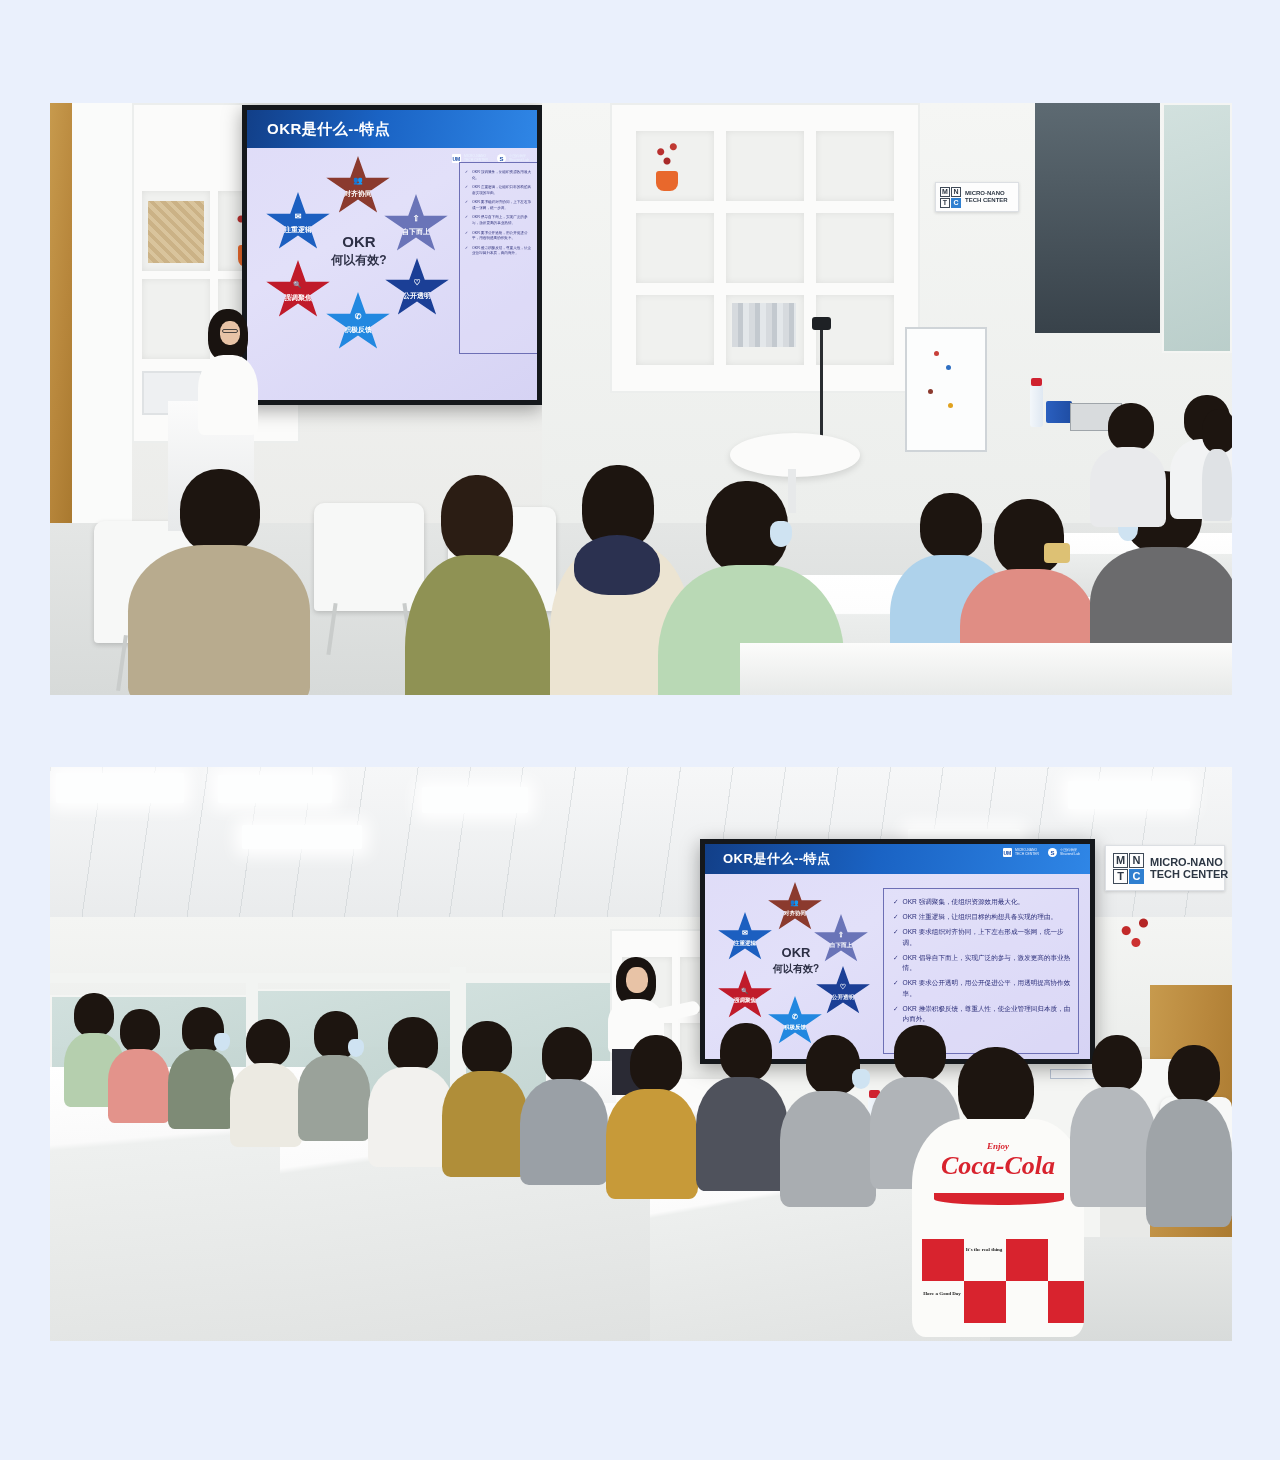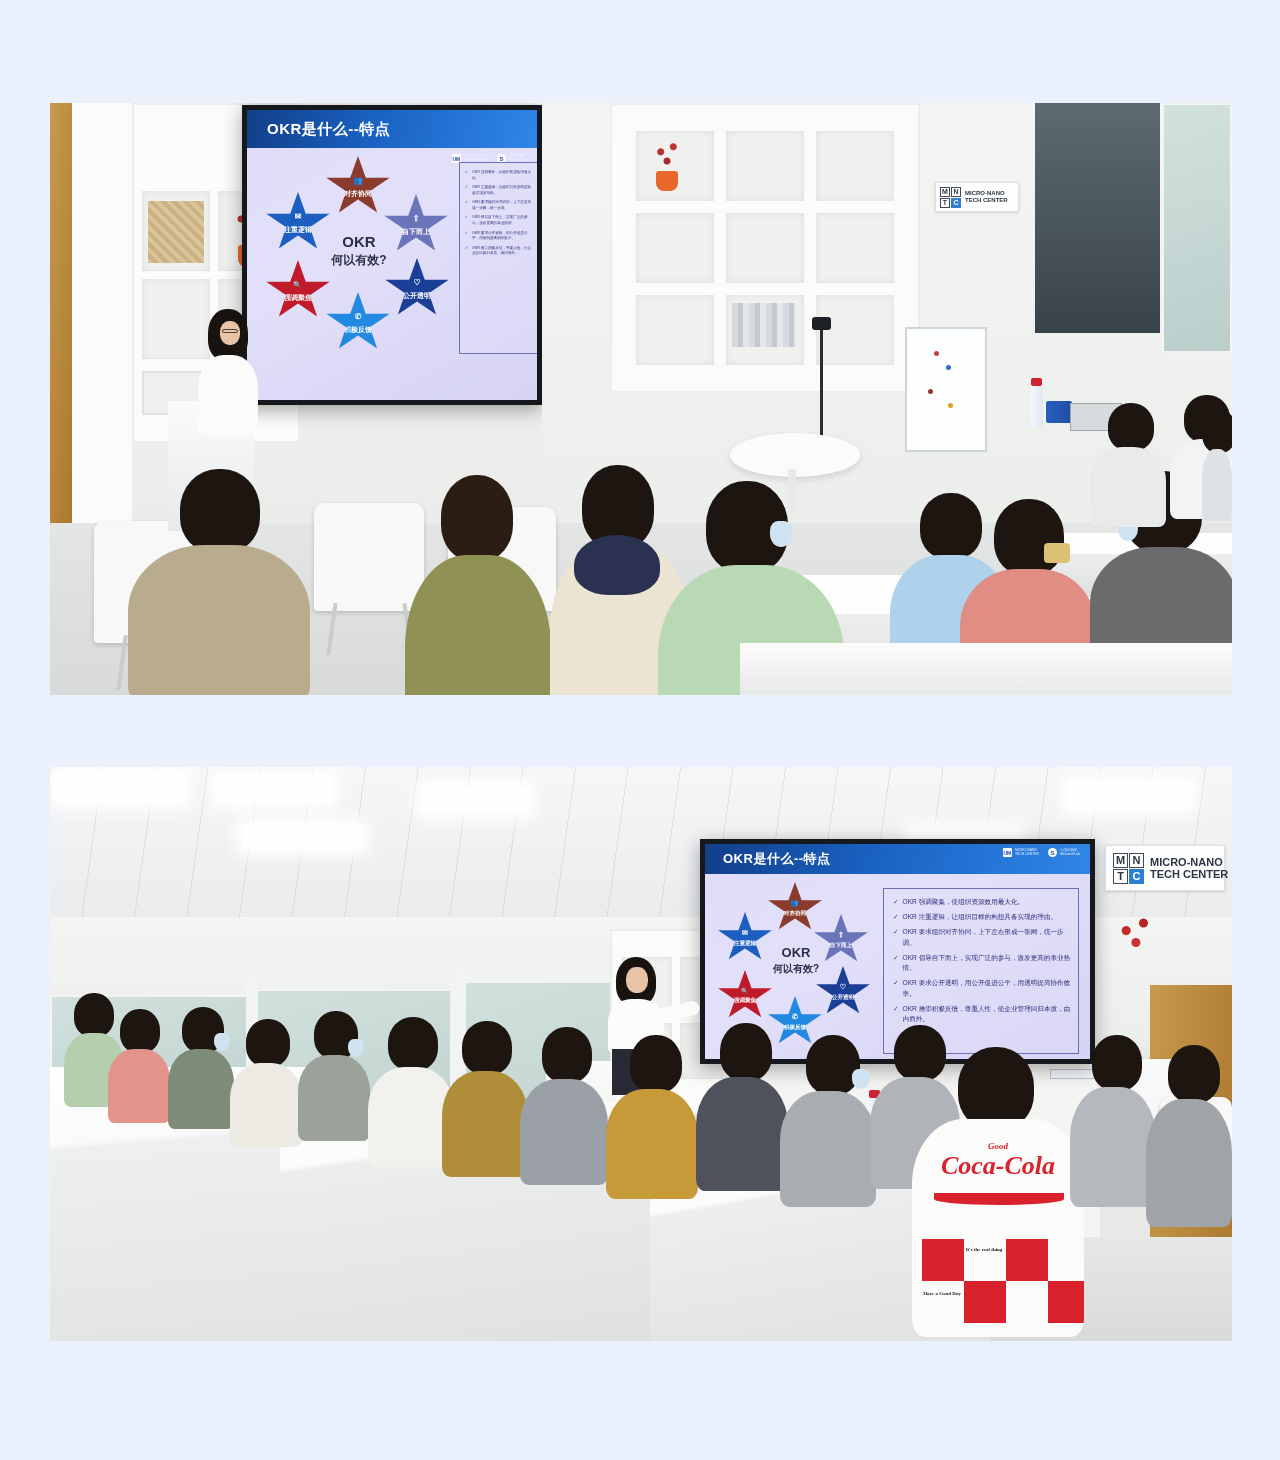--- a/index.html
+++ b/index.html
@@ -593,21 +593,21 @@
         <div class="mask" style="left:72px;top:34px;width:18px;height:20px;"></div>
       </div>
       <div class="person" style="left:820px;top:258px;width:90px;height:160px;">
         <div class="head" style="left:24px;top:0;width:52px;height:56px;"></div>
         <div class="body" style="left:0;top:52px;width:90px;height:112px;background:#b0b4b8;"></div>
       </div>
 
       <div class="person" style="left:862px;top:280px;width:172px;height:290px;">
         <div class="head" style="left:46px;top:0;width:76px;height:82px;"></div>
         <div class="cola-jacket" style="left:0;top:72px;width:172px;height:218px;">
-          <div class="cola-word" style="top:22px;font-size:9px;">Good</div>
+          <div class="cola-word" style="top:22px;font-size:9px;">Enjoy</div>
           <div class="cola-word" style="top:32px;font-size:26px;">Coca-Cola</div>
           <div style="position:absolute;left:22px;top:74px;width:130px;height:12px;background:#d8232e;border-radius:0 0 60% 60%;"></div>
           <div class="cola-check" style="left:10px;top:120px;width:42px;height:42px;"></div>
           <div class="cola-check" style="left:94px;top:120px;width:42px;height:42px;"></div>
           <div class="cola-check" style="left:52px;top:162px;width:42px;height:42px;"></div>
           <div class="cola-check" style="left:136px;top:162px;width:42px;height:42px;"></div>
           <div class="cola-word" style="top:128px;left:50px;width:44px;font-size:5px;color:#1a1a1a;font-style:normal;">It's the real thing</div>
           <div class="cola-word" style="top:172px;left:8px;width:44px;font-size:5px;color:#1a1a1a;font-style:normal;">Have a Good Day</div>
         </div>
       </div>

